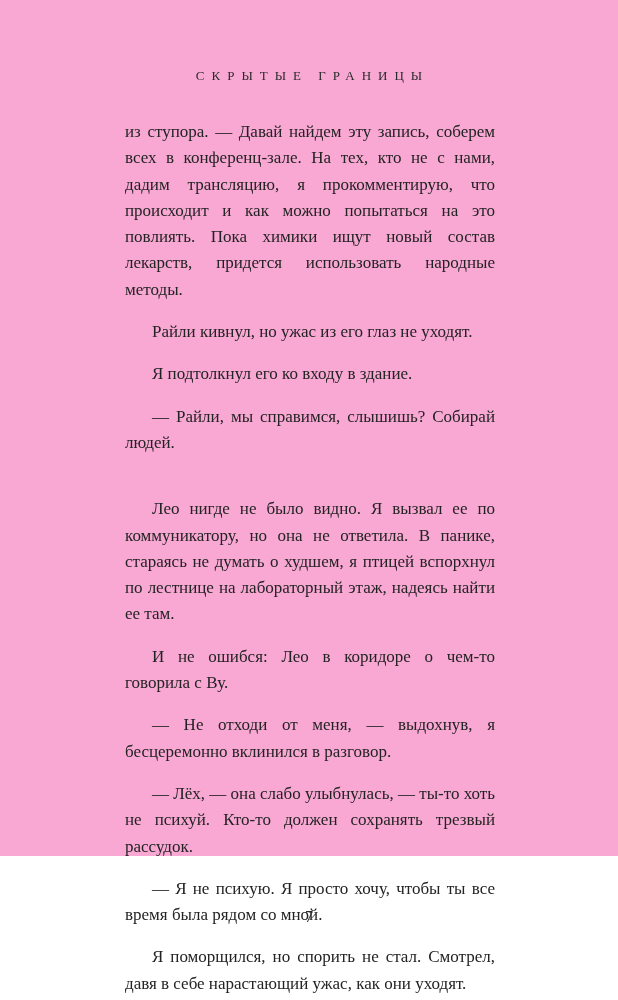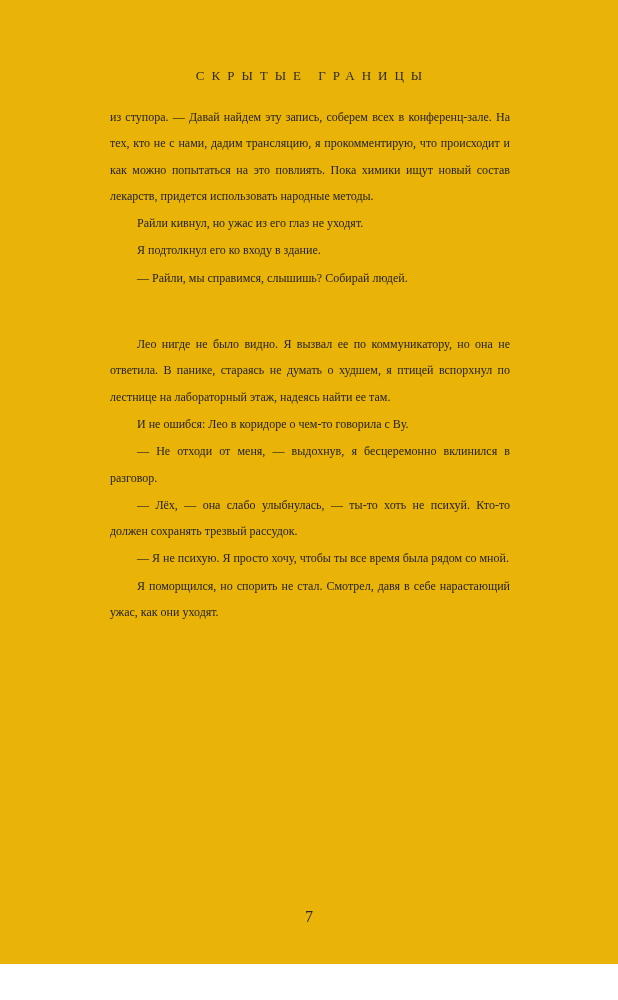--- a/index.html
+++ b/index.html
@@ -10,45 +10,45 @@
   body {
     width: 618px;
     height: 1000px;
     font-family: "Liberation Serif", "DejaVu Serif", serif;
     color: #232323;
     overflow: hidden;
   }
   .book-page {
     position: relative;
     width: 618px;
-    height: 964px;
-    background: #eab308;
+    height: 856px;
+    background: #f9a8d4;
   }
   .running-header {
     position: absolute;
     top: 68px;
     left: 0;
     width: 618px;
     text-align: center;
     font-size: 13px;
     letter-spacing: 7px;
     color: #2b2b2b;
     font-weight: 400;
     text-indent: 7px; 
   }
   .text-block {
     position: absolute;
     top: 103px;
     left: 109px;
     width: 402px;
   }
   .text-block p {
-    margin: 1px;
+    margin: 16px;
     padding: 0;
-    font-size: 12px;
+    font-size: 17px;
     line-height: 26.3px;
     text-align: justify;
     color: #232323;
   }
   .text-block p.indent {
     text-indent: 27px;
   }
   .text-block p.section-break {
     margin-top: 40px;
   }

